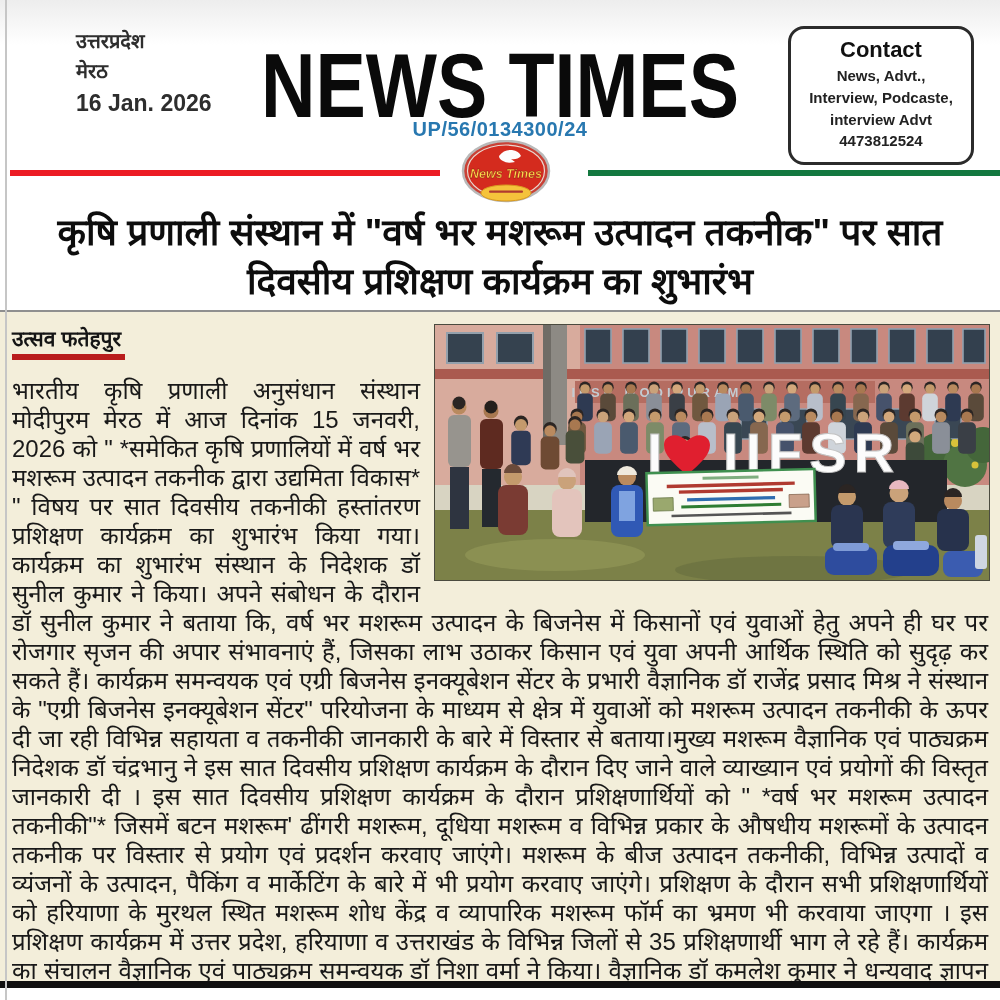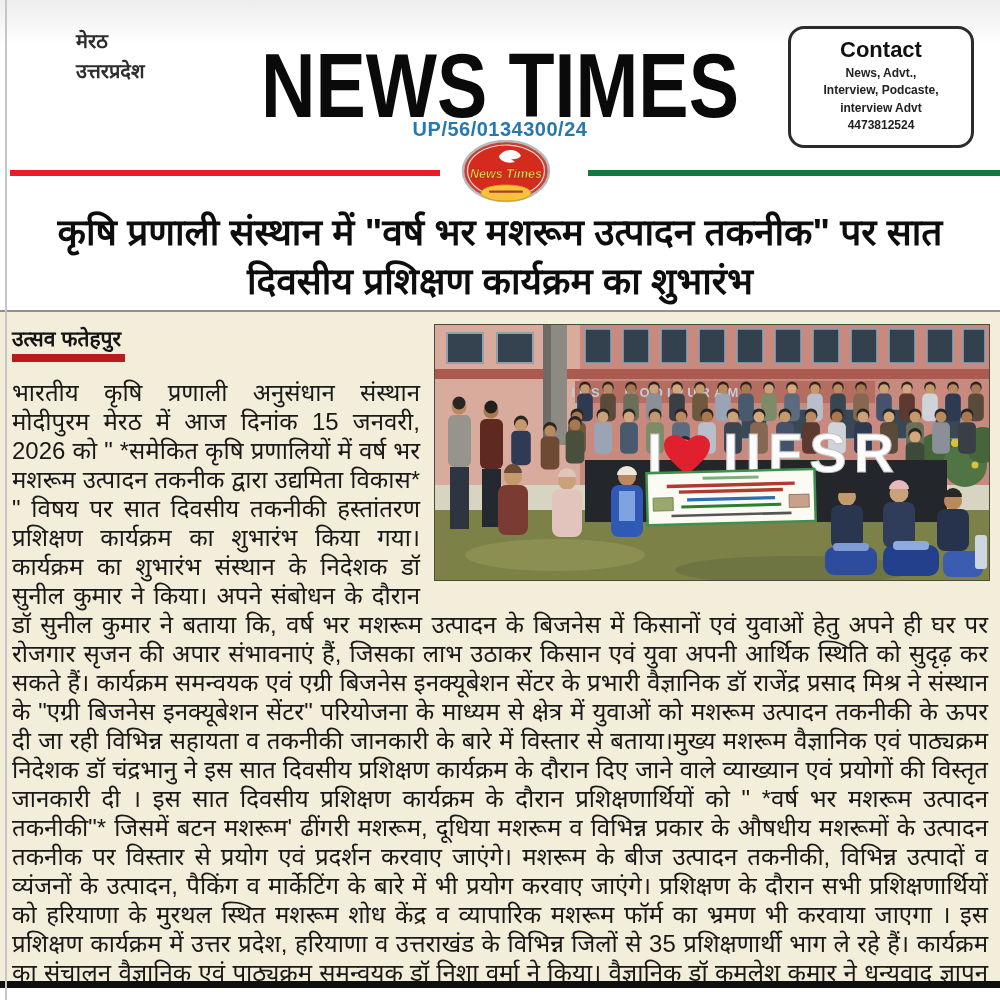--- a/index.html
+++ b/index.html
@@ -23,21 +23,21 @@
     transform:scale(1.02,1.22); transform-origin:center top; white-space:nowrap;
   }
   .reg-no { position:absolute; left:0; right:0; top:118px; text-align:center;
     color:#2878b0; font-weight:bold; font-size:20px; letter-spacing:0.5px; }
   .contact-box {
     position:absolute; right:26px; top:26px; width:186px;
     border:3px solid #2b2b2b; border-radius:16px; background:#fff;
     text-align:center; padding:8px 6px 10px 6px;
   }
   .contact-box .c-head { font-size:22px; font-weight:800; color:#111; margin-bottom:2px; }
-  .contact-box .c-line { font-size:12px; font-weight:700; color:#222; line-height:1.45; }
+  .contact-box .c-line { font-size:15px; font-weight:700; color:#222; line-height:1.45; }
   .stripe { position:absolute; top:170px; height:6px; }
   .stripe.red { left:10px; width:430px; background:#ec1c24; }
   .stripe.green { left:588px; right:0; background:#13783f; }
   .logo-badge { position:absolute; left:461px; top:140px; width:90px; height:66px; }
 
   
   .headline-wrap { height:104px; display:flex; align-items:center; justify-content:center; background:#fff; padding:0 14px; }
   .headline { text-align:center; font-size:37px; font-weight:800; line-height:1.32; color:#0d0d0d; }
 
   
@@ -46,37 +46,38 @@
     border-top:2px solid #8f8f8f; border-bottom:7px solid #101010;
     padding:10px 10px 6px 10px; overflow:hidden;
   }
   .photo-frame {
     float:right; width:556px; height:257px; margin:2px 0 6px 14px;
     border:1px solid #4b4b3f; background:#d8d4c2;
   }
   .photo-frame svg { display:block; width:100%; height:100%; }
   .byline {
     display:inline-block; font-weight:800; font-size:21px; color:#151515;
-    border-bottom:8px solid #b91c1c; padding:0 4px 2px 0; margin:2px 0 4px 2px;
+    border-bottom:6px solid #b91c1c; padding:0 4px 2px 0; margin:2px 0 4px 2px;
   }
   .article-text {
     font-size:24px; line-height:29px; text-align:justify; color:#191919;
     margin-top:12px; padding:0 2px;
   }
   .footer-gap { height:14px; background:#fff; border-bottom:2px solid #9a9a9a; margin-top:0; }
 </style>
 </head>
 <body>
 
 <div class="edge-line"></div>
 
 <header class="masthead">
   <div class="dateblock">
+    <div class="dn">उत्तरप्रदेश</div>
     <div class="dn">मेरठ</div>
-    <div class="dn">उत्तरप्रदेश</div>
+    <div class="en">16 Jan. 2026</div>
   </div>
 
   <div class="paper-title">NEWS TIMES</div>
   <div class="reg-no">UP/56/0134300/24</div>
 
   <div class="contact-box">
     <div class="c-head">Contact</div>
     <div class="c-line">News, Advt.,</div>
     <div class="c-line">Interview, Podcaste,</div>
     <div class="c-line">interview Advt</div>

